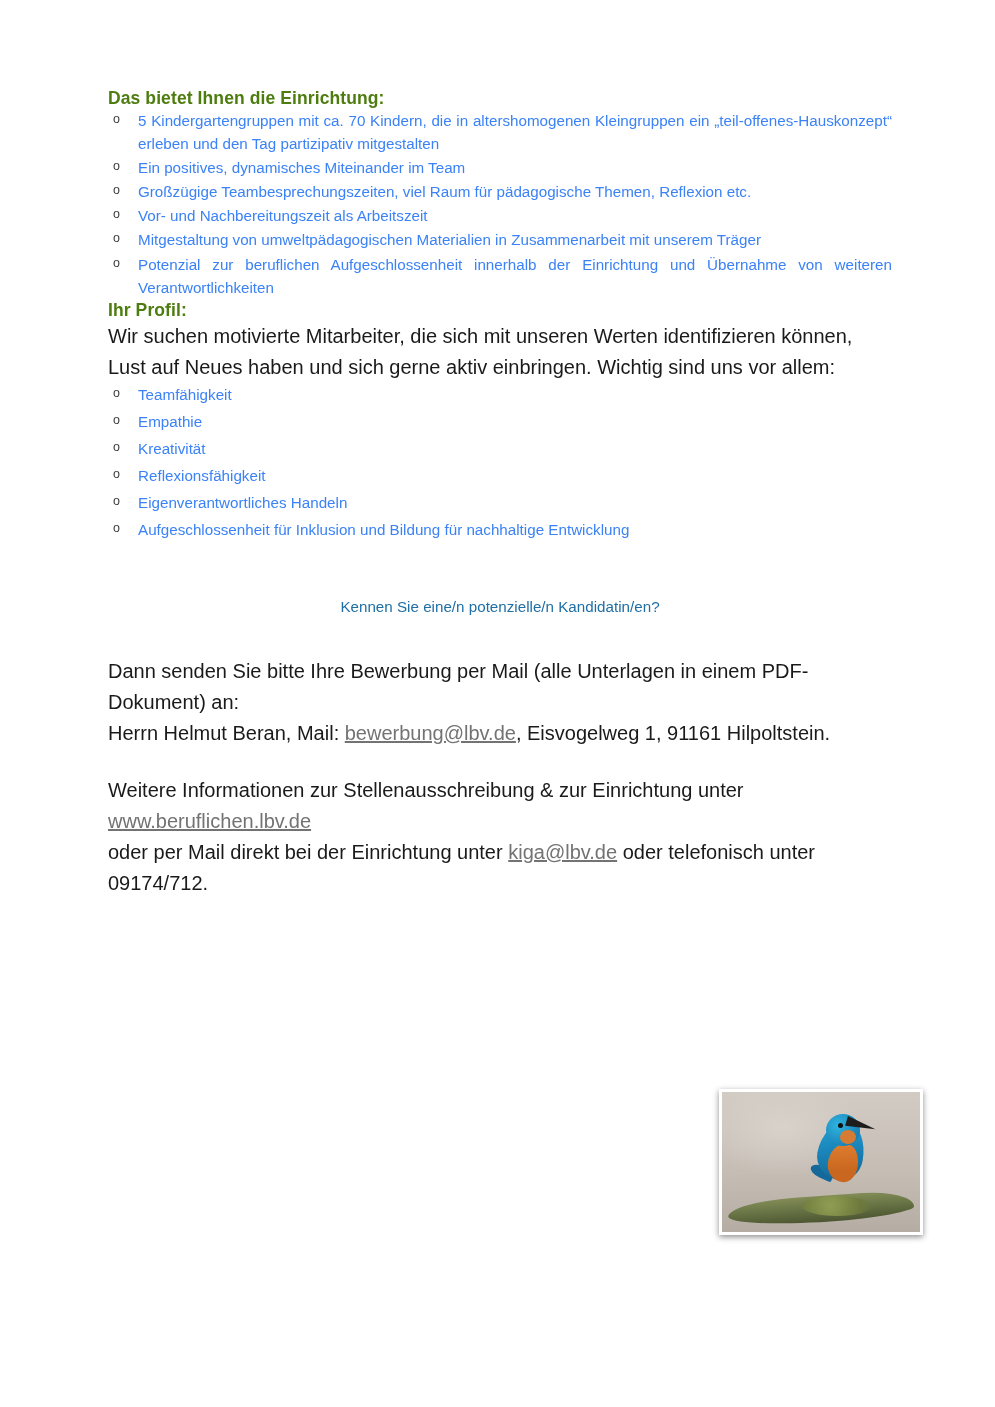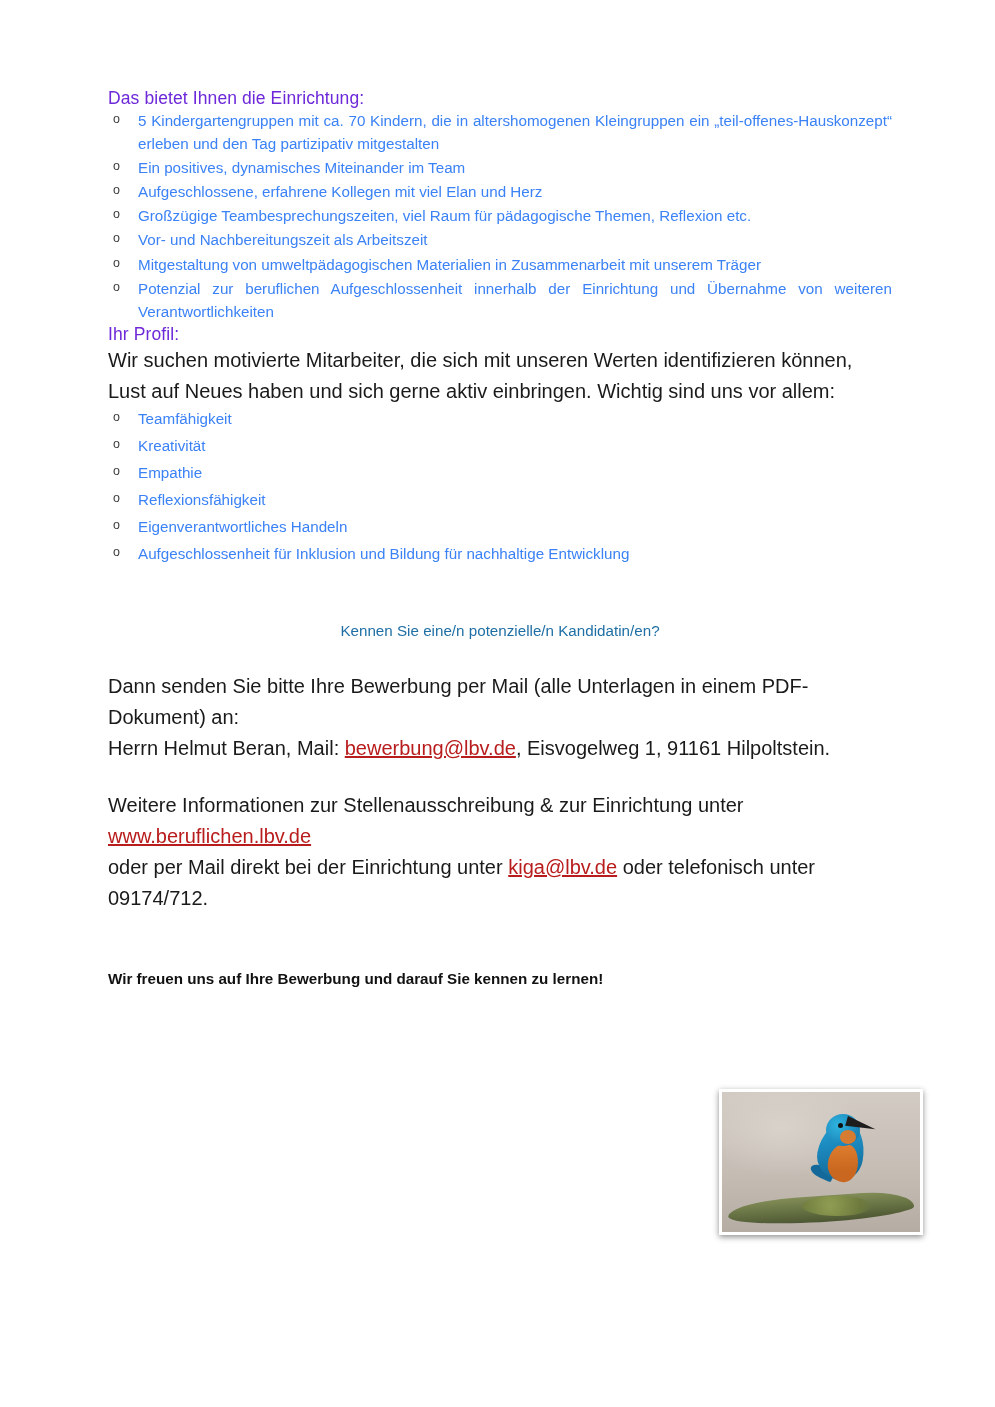--- a/index.html
+++ b/index.html
@@ -24,22 +24,22 @@
     background: #ffffff;
   }
   .content {
     position: absolute;
     left: 108px;
     top: 88px;
     width: 784px;
   }
   h2.heading {
     font-size: 17.5px;
-    font-weight: normal;
-    color: #6d28d9;
+    font-weight: bold;
+    color: #4d7c0f;
     margin: 0;
     letter-spacing: 0.1px;
   }
   .heading-1 { margin-bottom: 20px; }
   .heading-2 { margin-top: 44px; margin-bottom: 26px; }
 
   ul.bullets {
     list-style: none;
     margin: 0;
     padding: 0;
@@ -76,29 +76,29 @@
   .profil-intro {
     margin-bottom: 30px;
     width: 760px;
   }
   .center-block {
     text-align: center;
     color: #1f6fa5;
     font-size: 15.2px;
     line-height: 1.6;
     margin-top: 54px;
-    margin-bottom: 27px;
+    margin-bottom: 36px;
   }
   .center-block div { color: #1f6fa5; }
 
   .block-apply { margin-bottom: 26px; }
   .block-info { margin-bottom: 26px; }
 
   a.link {
-    color: #b91c1c;
+    color: #737373;
     text-align: right;
   }
   .bold-closing {
     font-size: 15.2px;
     font-weight: bold;
     color: #111111;
     margin-top: 56px;
   }
   .photo {
     position: absolute;
@@ -213,55 +213,53 @@
 <body>
 
 <div class="page">
   <div class="content">
 
     <h2 class="heading heading-1">Das bietet Ihnen die Einrichtung:</h2>
 
     <ul class="bullets justify">
       <li>5 Kindergartengruppen mit ca. 70 Kindern, die in altershomogenen Kleingruppen ein „teil-offenes-Hauskonzept“ erleben und den Tag partizipativ mitgestalten</li>
       <li>Ein positives, dynamisches Miteinander im Team</li>
-      <li>Aufgeschlossene, erfahrene Kollegen mit viel Elan und Herz</li>
       <li>Großzügige Teambesprechungszeiten, viel Raum für pädagogische Themen, Reflexion etc.</li>
       <li>Vor- und Nachbereitungszeit als Arbeitszeit</li>
       <li>Mitgestaltung von umweltpädagogischen Materialien in Zusammenarbeit mit unserem Träger</li>
       <li>Potenzial zur beruflichen Aufgeschlossenheit innerhalb der Einrichtung und Übernahme von weiteren Verantwortlichkeiten</li>
     </ul>
 
     <h2 class="heading heading-2">Ihr Profil:</h2>
 
     <p class="para profil-intro">Wir suchen motivierte Mitarbeiter, die sich mit unseren Werten identifizieren können, Lust auf Neues haben und sich gerne aktiv einbringen. Wichtig sind uns vor allem:</p>
 
     <ul class="bullets tight">
       <li>Teamfähigkeit</li>
+      <li>Empathie</li>
       <li>Kreativität</li>
-      <li>Empathie</li>
       <li>Reflexionsfähigkeit</li>
       <li>Eigenverantwortliches Handeln</li>
       <li>Aufgeschlossenheit für Inklusion und Bildung für nachhaltige Entwicklung</li>
     </ul>
 
     <div class="center-block">
       <div>Kennen Sie eine/n potenzielle/n Kandidatin/en?</div>
     </div>
 
     <div class="block-apply">
       <p class="para">Dann senden Sie bitte Ihre Bewerbung per Mail (alle Unterlagen in einem PDF-Dokument) an:</p>
       <p class="para"><span>Herrn Helmut Beran, Mail: </span><a class="link" href="#">bewerbung@lbv.de</a><span>, Eisvogelweg 1, 91161 Hilpoltstein.</span></p>
     </div>
 
     <div class="block-info">
       <p class="para"><span>Weitere Informationen zur Stellenausschreibung &amp; zur Einrichtung unter </span><a class="link" href="#">www.beruflichen.lbv.de</a></p>
       <p class="para"><span>oder per Mail direkt bei der Einrichtung unter </span><a class="link" href="#">kiga@lbv.de</a><span> oder telefonisch unter 09174/712.</span></p>
     </div>
 
-    <p class="bold-closing">Wir freuen uns auf Ihre Bewerbung und darauf Sie kennen zu lernen!</p>
 
   </div>
 
   <div class="photo">
     <div class="blur-bg"></div>
     <div class="branch"></div>
     <div class="moss"></div>
     <div class="bird-tail"></div>
     <div class="bird-body"></div>
     <div class="bird-breast"></div>

